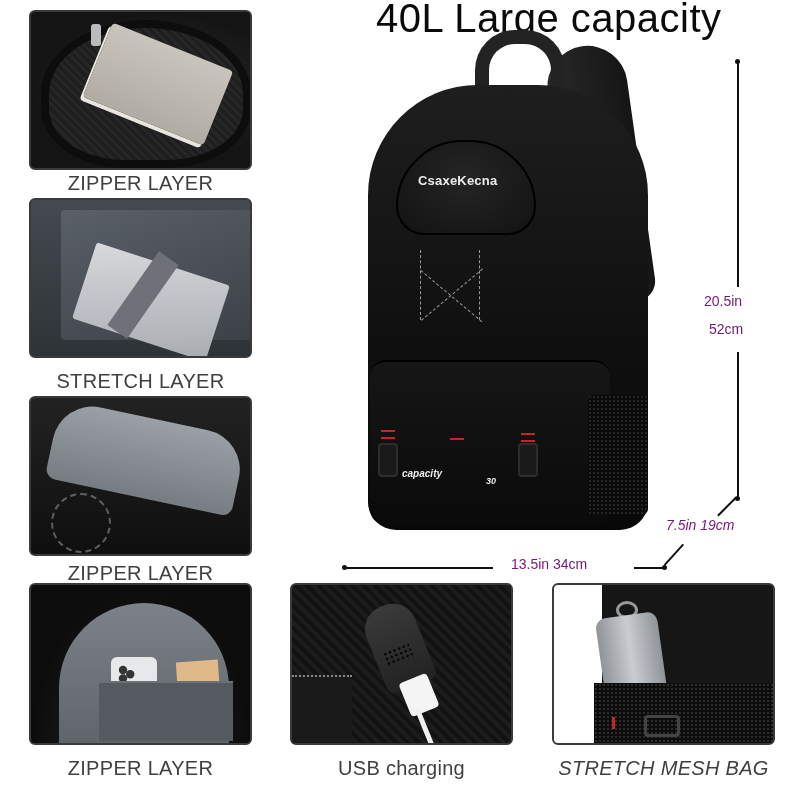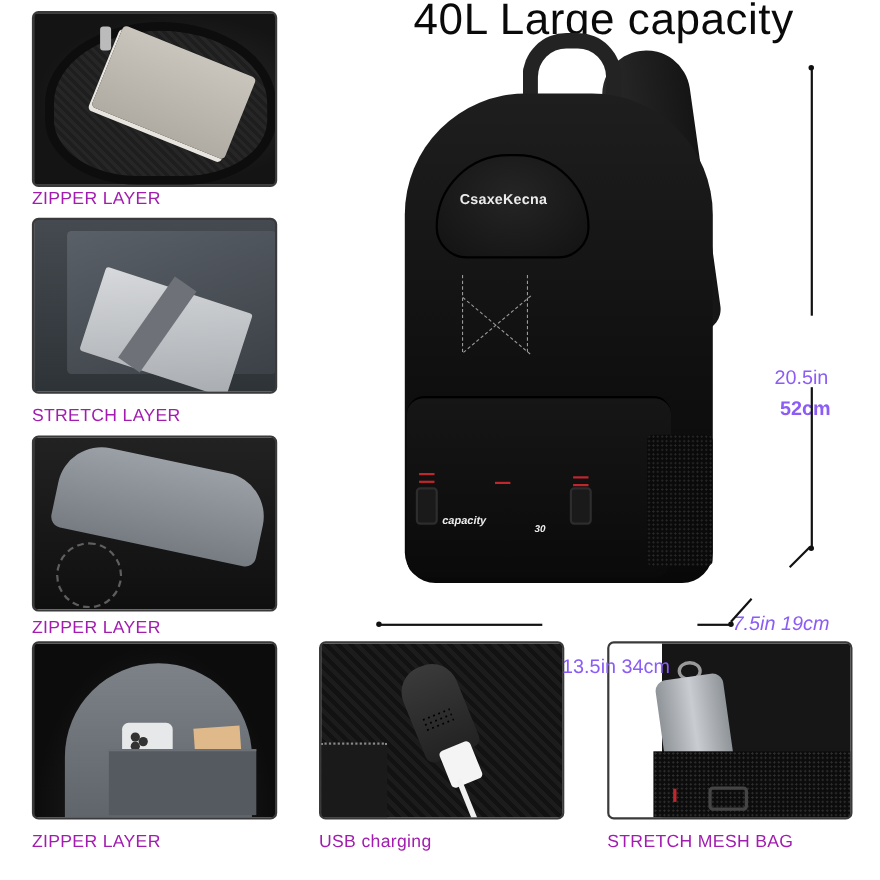--- a/index.html
+++ b/index.html
@@ -8,24 +8,24 @@
 
   .panel {
     position: absolute;
     border: 2px solid #3a3a3a;
     border-radius: 6px;
     overflow: hidden;
     background: #1b1b1b;
   }
   .caption {
     position: absolute;
-    text-align: left;
-    font-size: 16px;
+    text-align: center;
+    font-size: 20px;
     letter-spacing: 0.3px;
-    color: #a21caf;
+    color: #404040;
     white-space: nowrap;
   }
 
   
   .p1 { left: 29px; top: 10px; width: 223px; height: 160px;
         background: radial-gradient(ellipse at 60% 50%, #2c2c2c 0%, #141414 70%); }
   .p1 .pocket { position: absolute; left: 10px; top: 8px; width: 210px; height: 148px;
         border-radius: 50% 50% 40% 40%; border: 8px solid #0d0d0d;
         background: repeating-linear-gradient(45deg,#1e1e1e 0 3px,#262626 3px 6px); }
   .p1 .book { position: absolute; left: 62px; top: 32px; width: 130px; height: 80px;
@@ -124,21 +124,21 @@
   .hero .clip { position: absolute; width: 20px; height: 34px; background: #1a1a1a; border: 2px solid #2d2d2d; border-radius: 4px; }
   .hero .red { position: absolute; width: 14px; height: 2px; background: #c0272d; }
   .hero .cap-text { position: absolute; left: 52px; top: 443px; font-size: 10px; font-style: italic; font-weight: 700; color: #eee; }
   .hero .num-text { position: absolute; left: 136px; top: 451px; font-size: 9px; font-style: italic; font-weight: 700; color: #eee; }
   .hero .mesh { position: absolute; left: 238px; top: 370px; width: 60px; height: 120px;
        background: radial-gradient(circle,#262626 30%,#0a0a0a 31%) 0 0/4px 4px; border-radius: 6px; }
 
   
   .dim-v { position: absolute; left: 737px; width: 1.5px; background: #111; }
   .dot { position: absolute; width: 5px; height: 5px; background: #111; border-radius: 50%; }
-  .dim-label { position: absolute; font-size: 18px; color: #8b5cf6; white-space: nowrap; margin-top: 40px; }
+  .dim-label { position: absolute; font-size: 14px; color: #701a75; white-space: nowrap; }
   .dim-h { position: absolute; height: 1.5px; background: #111; }
   .diag { position: absolute; height: 1.5px; background: #111; transform-origin: 0 0; }
 </style>
 </head>
 <body>
 
 <div class="title">40L Large capacity</div>
 
 <div class="panel p1">
   <div class="pocket"></div>
@@ -178,21 +178,21 @@
 </div>
 <div class="caption" style="left:290px; top:757px; width:223px;">USB charging</div>
 
 <div class="panel p6">
   <div class="cap"></div>
   <div class="bottle"></div>
   <div class="mesh"></div>
   <div class="buckle"></div>
   <div class="redmark"></div>
 </div>
-<div class="caption" style="left:552px; top:757px; width:223px;">STRETCH MESH BAG</div>
+<div class="caption" style="left:552px; top:757px; width:223px;font-style:italic;">STRETCH MESH BAG</div>
 
 <div class="hero">
   <div class="strap-right"></div>
   <div class="handle"></div>
   <div class="body"></div>
   <div class="front-top"></div>
   <div class="brand">CsaxeKecna</div>
   <div class="lacing"></div>
   <div class="lower"></div>
   <div class="mesh"></div>
@@ -203,21 +203,21 @@
   <div class="red" style="left:100px; top:413px;"></div>
   <div class="red" style="left:171px; top:408px;"></div>
   <div class="red" style="left:171px; top:415px;"></div>
   <div class="cap-text">capacity</div>
   <div class="num-text">30</div>
 </div>
 
 <div class="dot" style="left:735px; top:59px;"></div>
 <div class="dim-v" style="top:62px; height:225px;"></div>
 <div class="dim-label" style="left:704px; top:293px;">20.5in</div>
-<div class="dim-label" style="left:709px; top:321px;font-weight:bold;">52cm</div>
+<div class="dim-label" style="left:709px; top:321px;">52cm</div>
 <div class="dim-v" style="top:352px; height:146px;"></div>
 <div class="dot" style="left:735px; top:496px;"></div>
 
 <div class="diag" style="left:737px; top:498px; width:26px; transform: rotate(135deg);"></div>
 <div class="dim-label" style="left:666px; top:517px;font-style:italic;">7.5in 19cm</div>
 <div class="diag" style="left:684px; top:545px; width:28px; transform: rotate(132deg);"></div>
 
 <div class="dot" style="left:342px; top:565px;"></div>
 <div class="dim-h" style="left:345px; top:567px; width:148px;"></div>
 <div class="dim-label" style="left:511px; top:556px;text-align:center;">13.5in 34cm</div>

